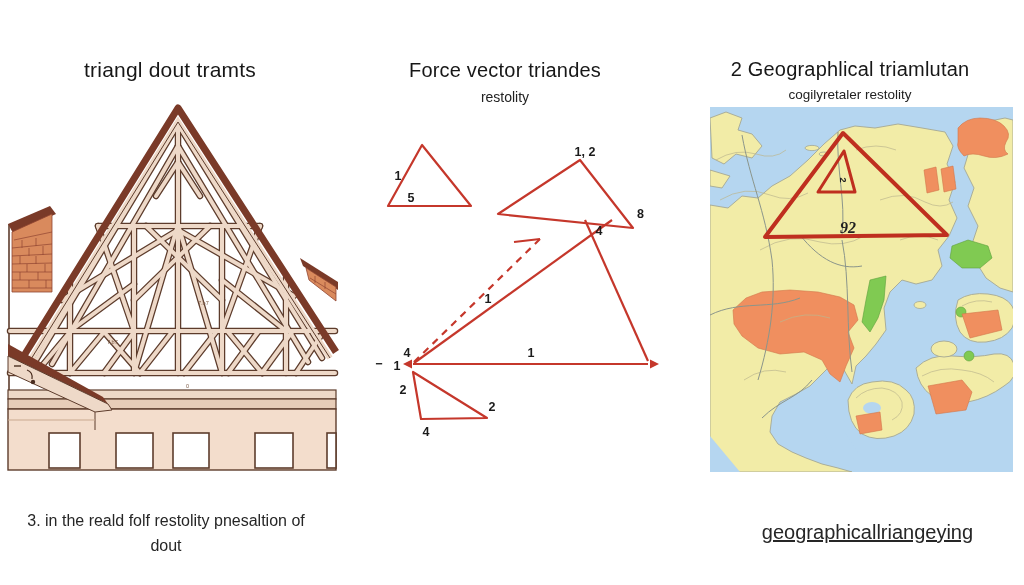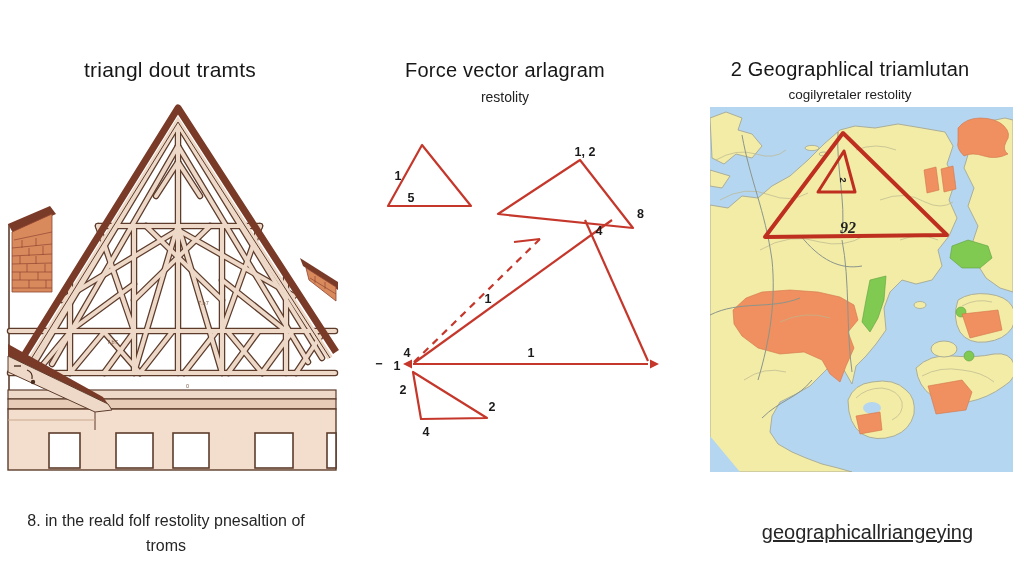--- a/index.html
+++ b/index.html
@@ -273,22 +273,22 @@
 
         <polygon points="843,133 765,237 947,235" fill="none" stroke="#bf2f1f" stroke-width="4" stroke-linejoin="round"></polygon>
         <polygon points="844,151 818,192 855,192" fill="none" stroke="#bf2f1f" stroke-width="3" stroke-linejoin="round"></polygon>
         <text class="maplabel-small" transform="rotate(90 843 180)" x="843" y="183" text-anchor="middle">2</text>
         <text class="maplabel-big" x="848" y="233" text-anchor="middle">92</text>
       </g>
     </g>
   </svg>
 
   <div class="panel-title t-left">triangl dout tramts</div>
-  <div class="panel-title t-mid">Force vector arlagram</div>
+  <div class="panel-title t-mid">Force vector triandes</div>
   <div class="subtitle s-mid">restolity</div>
   <div class="panel-title t-right">2 Geographlical triamlutan</div>
   <div class="subtitle s-right">cogilyretaler restolity</div>
   <div class="caption c-left">
-    <div>8. in the reald folf restolity pnesaltion of</div>
-    <div>troms</div>
+    <div>3. in the reald folf restolity pnesaltion of</div>
+    <div>dout</div>
   </div>
   <div class="caption c-right">geographicallriangeying</div>
 </div>
 
 </body></html>

